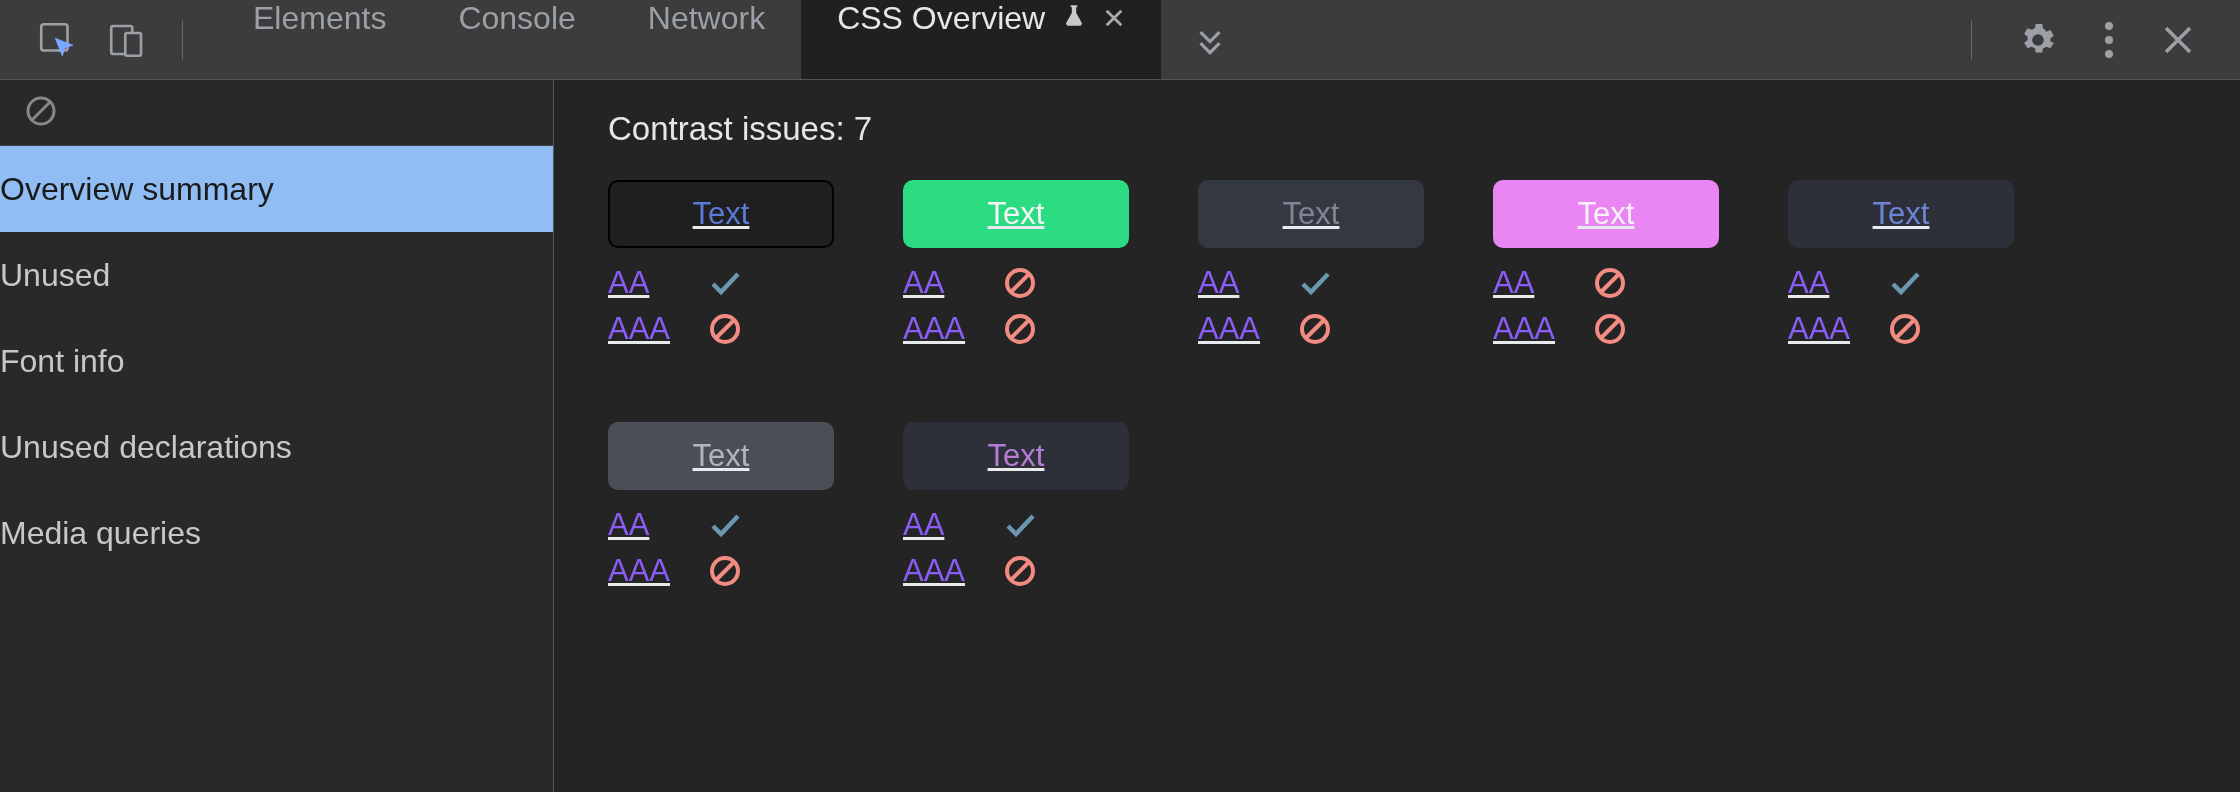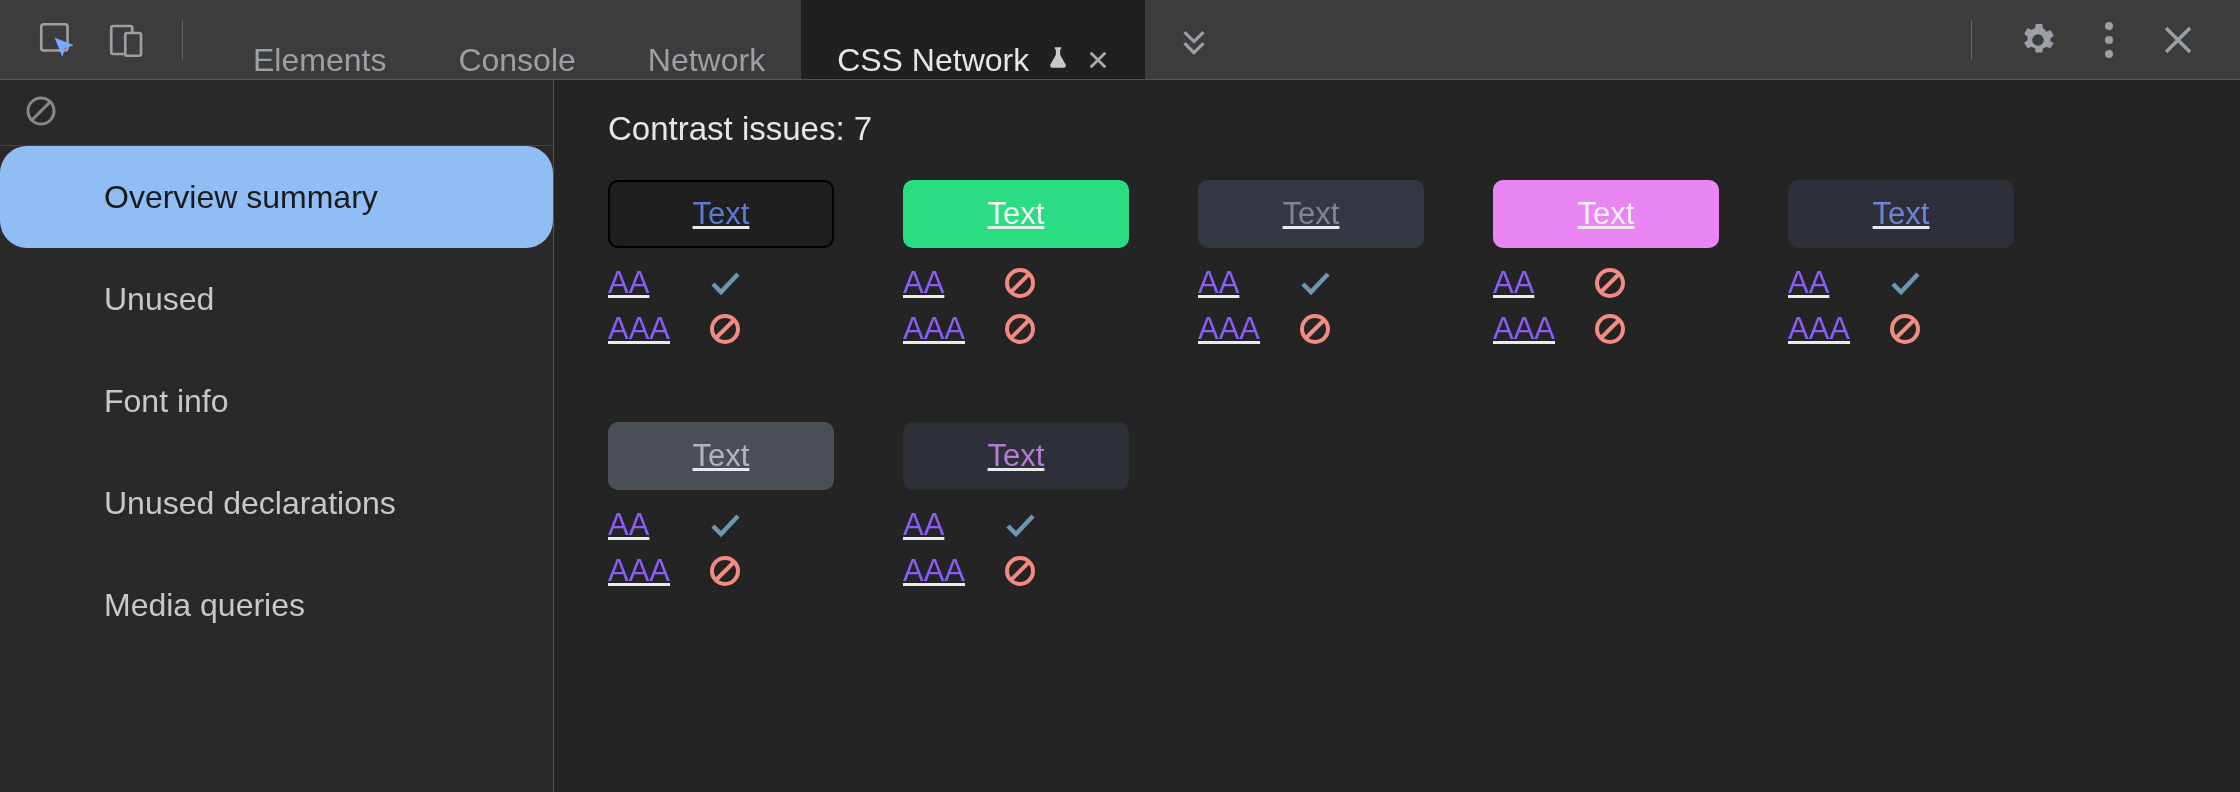--- a/index.html
+++ b/index.html
@@ -25,21 +25,21 @@
     align-items: center;
     height: 100%;
     padding-left: 22px;
   }
   .tb-icon { display:flex; align-items:center; justify-content:center; height:100%; padding:0 14px; cursor:pointer; }
   .tb-icon svg { width: 42px; height: 42px; stroke: #9aa0a6; fill:none; }
   .vdiv { width:1px; height:40px; background:#666; margin:0 20px; }
 
   .tabs { display:flex; align-items:center; height:100%; margin-left:14px; }
   .tab {
-    display:flex; align-items:flex-end; height:100%;
+    display:flex; align-items:flex-start; height:100%;
     padding:0 36px; font-size:32px; color:#9aa0a6; cursor:pointer;
     gap:16px;
   }
   .tab.active {
     background:#202020; color:#e6e6e6;
   }
   .tab-close svg { width:22px; height:22px; stroke:#aaa; stroke-width:3; }
   .tab-beaker svg { width:26px; height:26px; }
 
   .tab-more { display:flex; align-items:center; height:100%; padding:0 30px; cursor:pointer; }
@@ -54,22 +54,22 @@
   .close svg { width:36px; height:36px; stroke:#9aa0a6; stroke-width:3.5; }
 
   
   .body { display:flex; height:calc(100% - 80px); }
 
   .sidebar { width:554px; background:#292929; border-right:1px solid #555; display:flex; flex-direction:column; }
   .sidebar-top { height:66px; display:flex; align-items:center; padding-left:24px; border-bottom:1px solid #444; }
   .sidebar-top svg { width:34px; height:34px; }
 
   .sidebar-item {
-    height:102px; display:flex; align-items:center;
-    padding-left:104px; font-size:32px; color:#c8c8c8; cursor:pointer;border-radius:27px;
+    height:86px; display:flex; align-items:center;
+    font-size:32px; color:#c8c8c8; cursor:pointer;
   }
   .sidebar-item.selected { background:#90bdf4; color:#1a1a1a; }
 
   .main { flex:1; padding:30px 54px; background:#242424; }
   .section-title { font-size:33px; color:#e6e6e6; margin-bottom:32px; font-weight:400; }
 
   .swatch-grid { display:flex; flex-wrap:wrap; gap:70px 69px;text-decoration:underline; }
   .swatch-block { width:226px; }
   .swatch {
     width:226px; height:68px; border-radius:10px;
@@ -106,21 +106,21 @@
       <div class="tab">
           <span>Elements</span>
         </div>
       <div class="tab">
           <span>Console</span>
         </div>
       <div class="tab">
           <span>Network</span>
         </div>
       <div class="tab active">
-        <span>CSS Network</span>
+        <span>CSS Overview</span>
         <span class="tab-beaker">
           <svg viewBox="0 0 24 24">
               <path d="M9 2h6v2h-1v5l5 9a2 2 0 0 1-1.8 3H6.8A2 2 0 0 1 5 18l5-9V4H9V2z" fill="#c9c9c9"></path>
             </svg>
         </span>
         <span class="tab-close">
           <svg viewBox="0 0 24 24">
               <path d="M4 4 L20 20 M20 4 L4 20"></path>
             </svg>
         </span>

